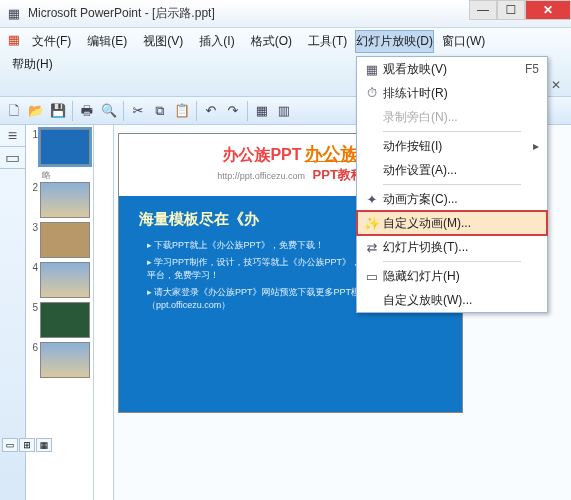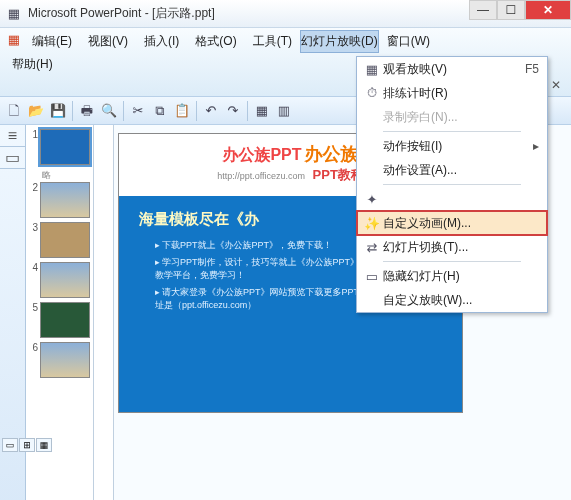--- a/index.html
+++ b/index.html
@@ -31,26 +31,26 @@
 .thumb .num { width: 12px; font-size: 10px; color: #555; text-align: right; padding-right: 2px; }
 .thumb .slide { width: 50px; height: 36px; border: 1px solid #888; background: #1e6bb8; }
 .thumb.sel .slide { outline: 2px solid #5a9bd8; }
 .thumb .slide.img { background: #b89868; }
 .thumb .slide.sky { background: linear-gradient(#8cb0d8,#d8c8a0); }
 
 .canvas { flex: 1; background: #f8fcff; position: relative; overflow: hidden; }
 .slide-main { margin: 8px; width: 345px; height: 280px; background: #1276c6; border: 1px solid #888; color: #fff; font-size: 11px; padding: 0; position: relative; }
 .slide-header { background: #fff; height: 62px; text-align: center; padding-top: 8px; }
 .slide-header .logo1 { color: #ef4444; font-weight: bold; font-size: 16px; display: inline; }
-.slide-header .logo2 { color: #f07800; font-weight: bold; font-size: 18px; display: inline; }
+.slide-header .logo2 { color: #f07800; font-weight: bold; font-size: 18px; display: inline; text-decoration: underline; }
 .slide-header .sub { color: #888; font-size: 9px; }
 .slide-header .ppt-txt { color: #e04040; font-weight: bold; font-size: 13px; }
 .slide-body { padding: 14px 20px; }
 .slide-body .big { font-size: 15px; font-weight: bold; margin-bottom: 10px; color: #fef9c3; }
-.slide-body .line { font-size: 9px; margin: 4px 16px; color: #e0f0ff; }
+.slide-body .line { font-size: 9px; margin: 4px 8px; color: #e0f0ff; }
 
 .ruler-v { width: 20px; background: #fff; border-right: 1px solid #c0d0e0; }
 
 .dropdown { position: absolute; left: 356px; top: 56px; width: 192px; background: #fff; border: 1px solid #9db8d8; box-shadow: 2px 2px 4px rgba(0,0,0,0.25); font-size: 12px; z-index: 100; }
 .dd-row { display: flex; align-items: center; height: 24px; padding: 0 4px; }
 .dd-row.highlight { outline: 2px solid #d04040; outline-offset: -1px; background: #fce8c8; }
 .dd-icon { width: 22px; font-size: 13px; text-align: center; color: #556; }
 .dd-label { flex: 1; color: #222; }
 .dd-shortcut { color: #555; padding-right: 4px; text-align: center; }
 .dd-row.disabled .dd-label { color: #aaa; }
@@ -69,20 +69,21 @@
   <div class="title">Microsoft PowerPoint - [启示路.ppt]</div>
   <div class="win-controls">
     <div class="win-btn">―</div>
     <div class="win-btn">☐</div>
     <div class="win-btn win-close">✕</div>
   </div>
 </div>
 
 <div class="menubar">
   <span class="tb-icon" style="color:#d04020">▦</span>
+  <span class="menu-item">文件(F)</span>
   <span class="menu-item">编辑(E)</span>
   <span class="menu-item">视图(V)</span>
   <span class="menu-item">插入(I)</span>
   <span class="menu-item">格式(O)</span>
   <span class="menu-item">工具(T)</span>
   <span class="menu-item open">幻灯片放映(D)</span>
   <span class="menu-item">窗口(W)</span>
   <span class="menu-item" style="width:100%">帮助(H)</span>
   <span class="mdi-close">✕</span>
 </div>
@@ -182,20 +183,21 @@
     <span class="dd-label">动作按钮(I)</span>
     <span class="dd-shortcut">▸</span>
   </div>
   <div class="dd-row">
     <span class="dd-icon"></span>
     <span class="dd-label">动作设置(A)...</span>
   </div>
   <div class="dd-sep"></div>
   <div class="dd-row">
     <span class="dd-icon">✦</span>
+    <span class="dd-label">动画方案(C)...</span>
   </div>
   <div class="dd-row highlight">
     <span class="dd-icon">✨</span>
     <span class="dd-label">自定义动画(M)...</span>
   </div>
   <div class="dd-row">
     <span class="dd-icon">⇄</span>
     <span class="dd-label">幻灯片切换(T)...</span>
   </div>
   <div class="dd-sep"></div>

